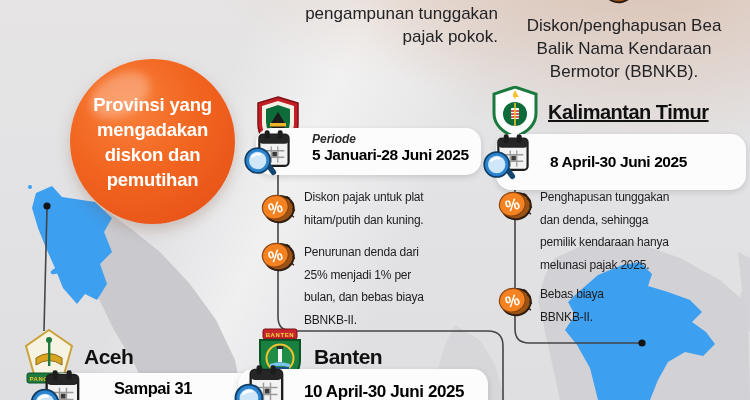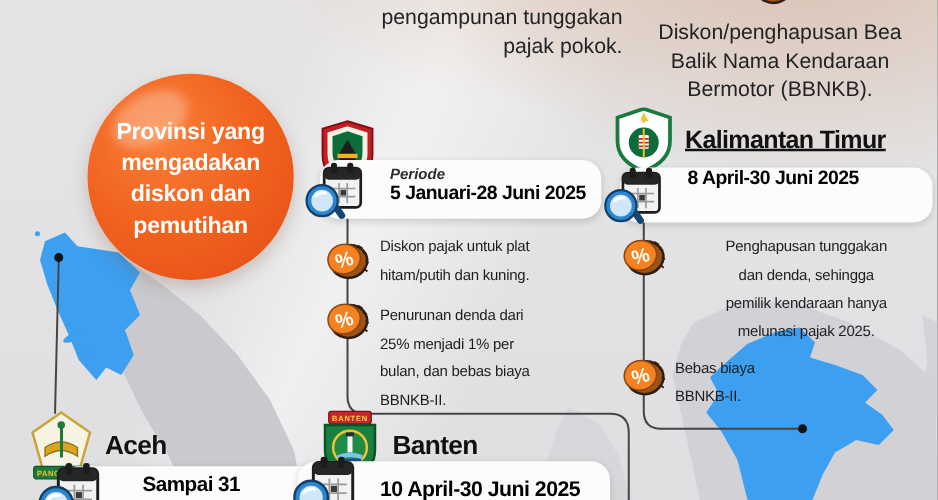--- a/index.html
+++ b/index.html
@@ -145,30 +145,30 @@
       <path d="M23,1 L44,8 V27 Q44,43 23,51 Q2,43 2,27 V8 Z" fill="#ffffff" stroke="#1a7a3d" stroke-width="3"></path>
       <path d="M23,5 L27,11 L21,11 Z" fill="#f2c230"></path>
       <path d="M23,4 L25.4,9 L23,13 L20.6,9 Z" fill="#f2c230"></path>
       <circle cx="23" cy="28" r="12" fill="#0e6b3a"></circle>
       <rect x="19" y="22" width="8" height="11" rx="1" fill="#ffffff"></rect>
       <path d="M19,25 H27 M19,28 H27 M19,31 H27" stroke="#c6252b" stroke-width="1.4"></path>
       <line x1="23" y1="17" x2="23" y2="40" stroke="#f2c230" stroke-width="1.6"></line>
     </svg>
     <div class="sec-title big">Kalimantan Timur</div>
   </div>
-  <div class="abs pill" style="left:496px;top:134px;width:250px;height:44px;padding-left:54px;box-sizing:border-box;display:flex;">
+  <div class="abs pill" style="left:496px;top:134px;width:250px;height:56px;padding-left:54px;box-sizing:border-box;display:flex;align-items:center;">
     <div class="pdate">8 April-30 Juni 2025</div>
   </div>
   <svg class="abs icon48" style="left:481px;top:132px;" viewBox="0 0 48 48">
       <use href="#sym-calsearch"></use>
     </svg>
   <svg class="abs" style="left:495px;top:185px;" width="40" height="40" viewBox="0 0 40 40">
       <use href="#sym-coin"></use>
     </svg>
-  <div class="abs benefit" style="left:540px;top:186px;width:210px;text-align:center;">Penghapusan tunggakan
+  <div class="abs benefit" style="left:540px;top:186px;width:210px;">Penghapusan tunggakan
 dan denda, sehingga
 pemilik kendaraan hanya
 melunasi pajak 2025.</div>
   <svg class="abs" style="left:495px;top:281px;" width="40" height="40" viewBox="0 0 40 40">
       <use href="#sym-coin"></use>
     </svg>
   <div class="abs benefit" style="left:540px;top:283px;width:170px;">Bebas biaya
 BBNKB-II.</div>
 
   <div class="abs sec-header" style="left:24px;top:328px;">

